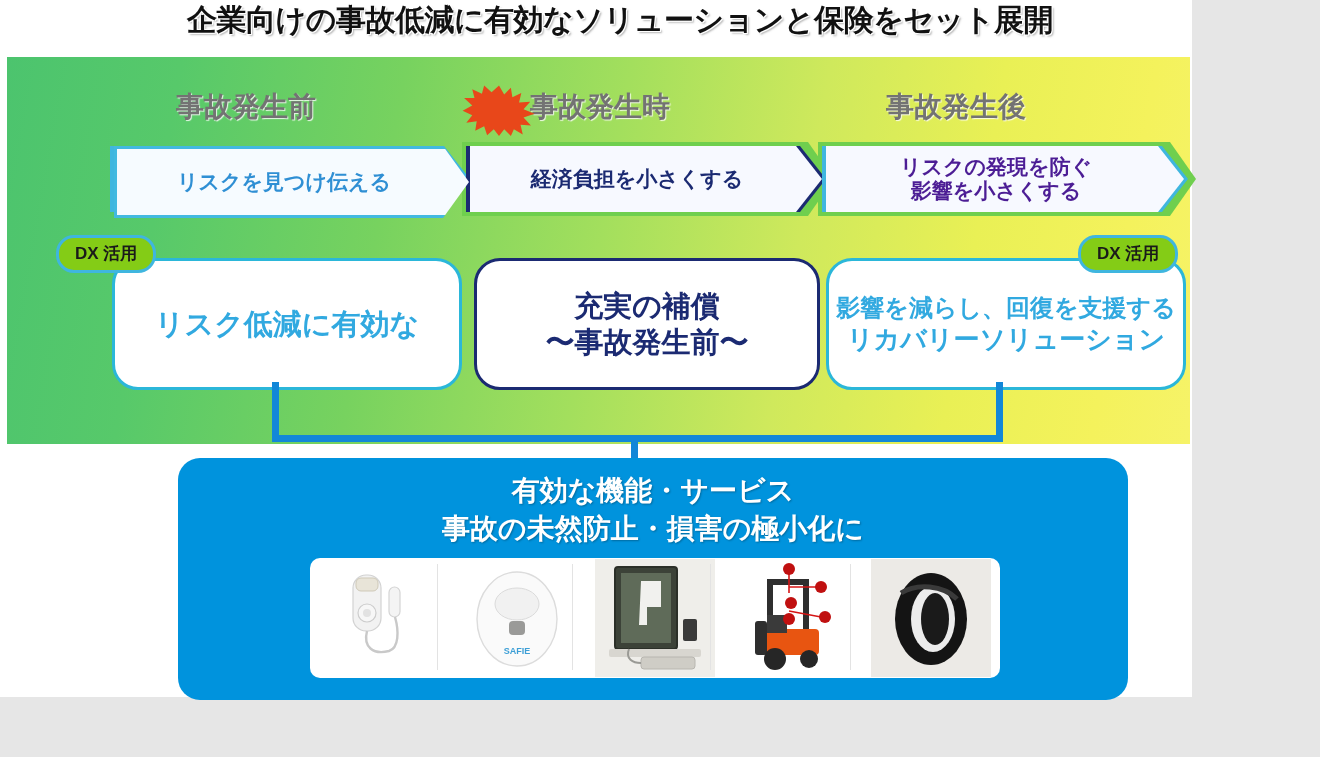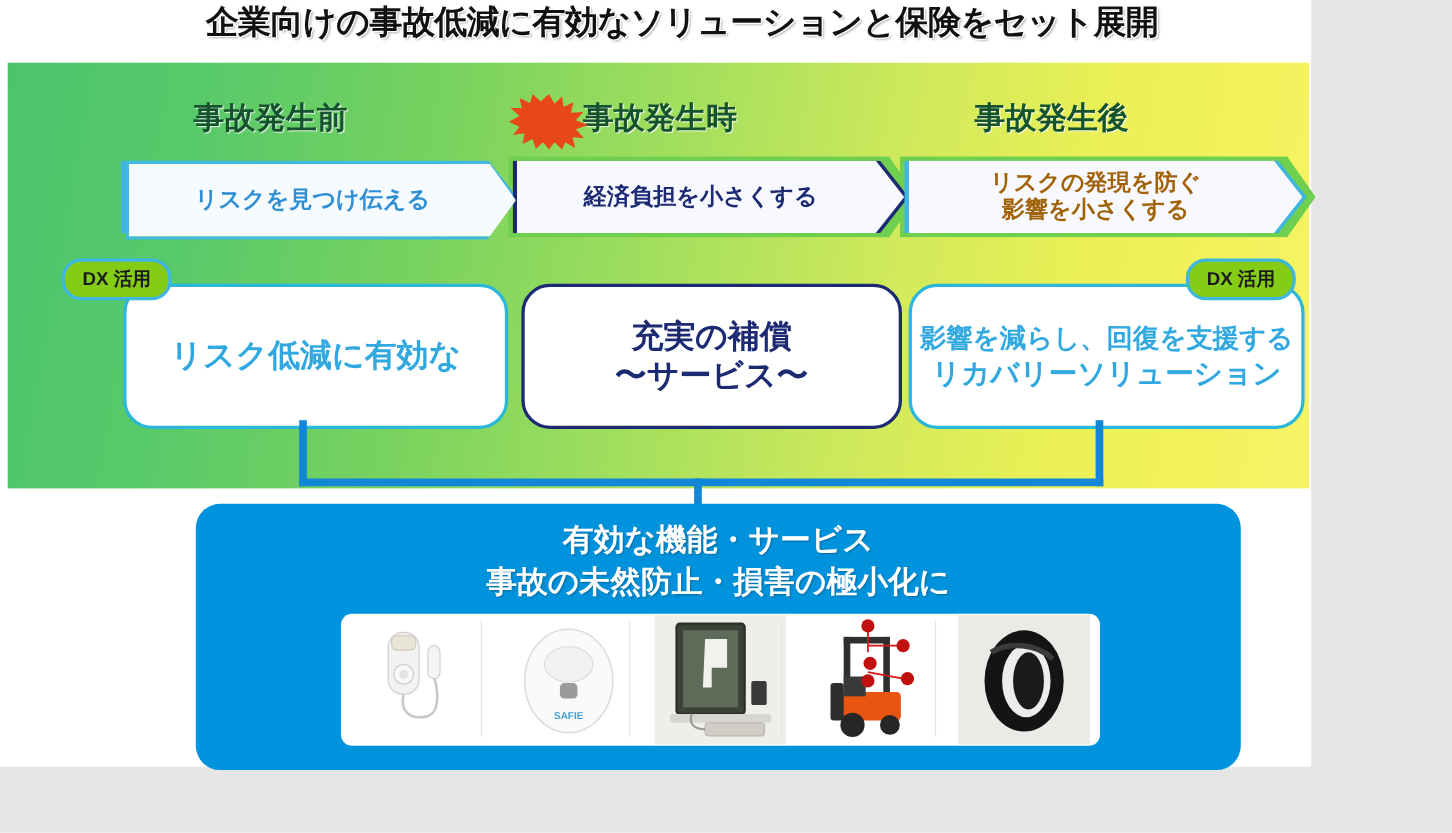--- a/index.html
+++ b/index.html
@@ -45,21 +45,21 @@
         #a3df5d 50%,
         #cfe95c 66%,
         #e9f055 80%,
         #f4f25c 92%,
         #f6f368 100%);
   }
 
   
   .phase-head{
     position:absolute;top:88px;
-    font-size:28px;font-weight:bold;color:#14532d;
+    font-size:28px;font-weight:bold;color:#737373;
     white-space:nowrap;
     text-shadow:1px 1px 1px rgba(255,255,255,.85);
   }
   .ph1{left:176px;}
   .ph2{left:530px;}
   .ph3{left:886px;}
 
   .starburst{
     position:absolute;left:460px;top:84px;width:78px;height:52px;
     color:#e8471a;
@@ -78,21 +78,21 @@
   .chev-a{
     left:114px;width:352px;color:#2f8fd4;
     border:3px solid #42b9e0;border-right:none;
     background:
       linear-gradient(#f6fbff,#f6fbff) padding-box;
   }
   .chev-b{
     left:470px;width:352px;color:#1b2a72;
   }
   .chev-c{
-    left:826px;width:358px;color:#a16207;
+    left:826px;width:358px;color:#4c1d95;
   }
   
   .chev-outline{
     position:absolute;top:146px;height:66px;
     clip-path:polygon(0 0, calc(100% - 26px) 0, 100% 50%, calc(100% - 26px) 100%, 0 100%);
   }
   .co-a{left:110px;width:360px;background:#3fb6df;}
   .co-b{left:466px;width:360px;background:#1b2a72;}
   .co-c{left:822px;width:366px;background:#3fb6df;}
   .co-green{left:462px;width:372px;background:#6fcf4e;top:142px;height:74px;}
@@ -212,21 +212,21 @@
 </div>
 
 <div class="card card-left">
   <div>
     <div>リスク低減に有効な</div>
   </div>
 </div>
 <div class="card card-center">
   <div>
     <div>充実の補償</div>
-    <div>〜サービス〜</div>
+    <div>〜事故発生前〜</div>
   </div>
 </div>
 <div class="card card-right">
   <div>
     <div class="l1">影響を減らし、回復を支援する</div>
     <div>リカバリーソリューション</div>
   </div>
 </div>
 
 <div class="dx dx-left">DX 活用</div>

